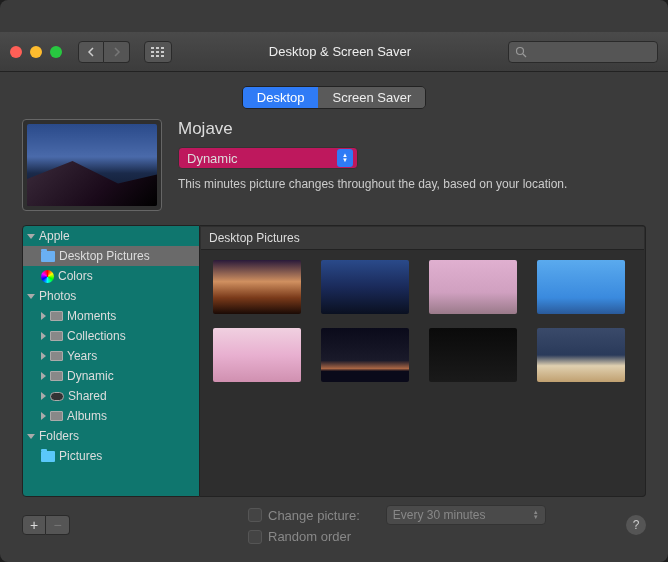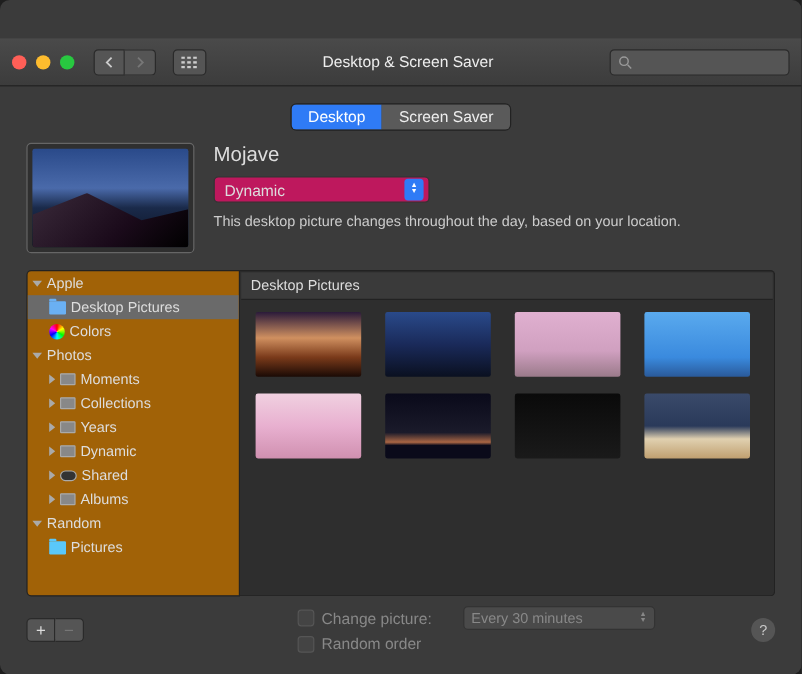--- a/index.html
+++ b/index.html
@@ -34,21 +34,21 @@
   .preview-img { flex:1; border-radius:2px; background: linear-gradient(to bottom, #2a4a8a 0%, #4a6aaa 40%, #1a2a4a 60%, #0a1020 100%); position:relative; overflow:hidden;}
   .preview-img::after{content:'';position:absolute;bottom:0;left:0;right:0;height:55%;background:linear-gradient(135deg,#3a2a3a 0%,#1a0a1a 60%,#000 100%);clip-path:polygon(0 40%,35% 0,70% 50%,100% 30%,100% 100%,0 100%);}
   .upper-right { flex: 1; display: flex; flex-direction: column; gap: 8px; }
   .wpname { font-size: 17px; color: #ddd; }
   .select { width: 180px; height: 22px; background: #be185d; border: 1px solid #333; border-radius: 4px; display: flex; align-items: center; padding: 0 4px 0 8px; font-size: 13px; justify-content: space-between; }
   .select .arrows { width: 16px; height: 18px; background: #2f7bf6; border-radius: 3px; display: flex; flex-direction: column; align-items: center; justify-content: center; color: #fff; font-size: 6px; line-height: 5px; }
   .desc { font-size: 12px; color: #ccc; }
   
   
   .lower { display: flex; padding: 0 22px; gap: 0; flex: 1; min-height: 0; }
-  .sidebar { width: 178px; background: #a16207; border: 1px solid #222; border-radius: 4px 0 0 4px; overflow-y: auto; font-size: 12px; }
+  .sidebar { width: 178px; background: #0f766e; border: 1px solid #222; border-radius: 4px 0 0 4px; overflow-y: auto; font-size: 12px; }
   .tree-row { display: flex; align-items: center; height: 20px; padding-left: 4px; gap: 4px; }
   .tree-row.depth1 { padding-left: 18px; }
   .tree-row.selected { background: #6a6a6a; }
   .disc { width:0;height:0;border-left:4px solid transparent;border-right:4px solid transparent;border-top:5px solid #aaa;}
   .disc.right{border-top:4px solid transparent;border-bottom:4px solid transparent;border-left:5px solid #aaa;border-right:none;}
   .folder-icon{width:14px;height:11px;background:#6ab0f3;border-radius:1px;position:relative;}
   .folder-icon::before{content:'';position:absolute;top:-2px;left:0;width:6px;height:2px;background:#6ab0f3;border-radius:1px 1px 0 0;}
   .folder-icon.cyan{background:#5ac8fa;}
   .folder-icon.cyan::before{background:#5ac8fa;}
   .colors-icon{width:13px;height:13px;border-radius:50%;background:conic-gradient(red,yellow,lime,cyan,blue,magenta,red);}
@@ -151,21 +151,21 @@
   <div class="upper">
     <div class="preview">
       <div class="preview-img"></div>
     </div>
     <div class="upper-right">
       <div class="wpname">Mojave</div>
       <div class="select">
         <span>Dynamic</span>
         <span class="arrows">▲<br>▼</span>
       </div>
-      <div class="desc">This desktop picture changes throughout the day, based on your location.</div>
+      <div class="desc">This minutes picture changes throughout the day, based on your location.</div>
     </div>
   </div>
 
   <div class="lower">
     <div class="sidebar">
       <div class="tree-row">
           <span class="disc"></span>
           <span>Apple</span>
         </div>
       <div class="tree-row depth1 selected">
@@ -205,21 +205,21 @@
           <span class="cloud-icon"></span>
           <span>Shared</span>
         </div>
       <div class="tree-row depth1">
           <span class="disc right"></span>
           <span class="photos-icon"></span>
           <span>Albums</span>
         </div>
       <div class="tree-row">
           <span class="disc"></span>
-          <span>Random</span>
+          <span>Folders</span>
         </div>
       <div class="tree-row depth1">
           <span class="folder-icon cyan"></span>
           <span>Pictures</span>
         </div>
     </div>
 
     <div class="content">
       <div class="section">
         <div class="section-head">Desktop Pictures</div>

